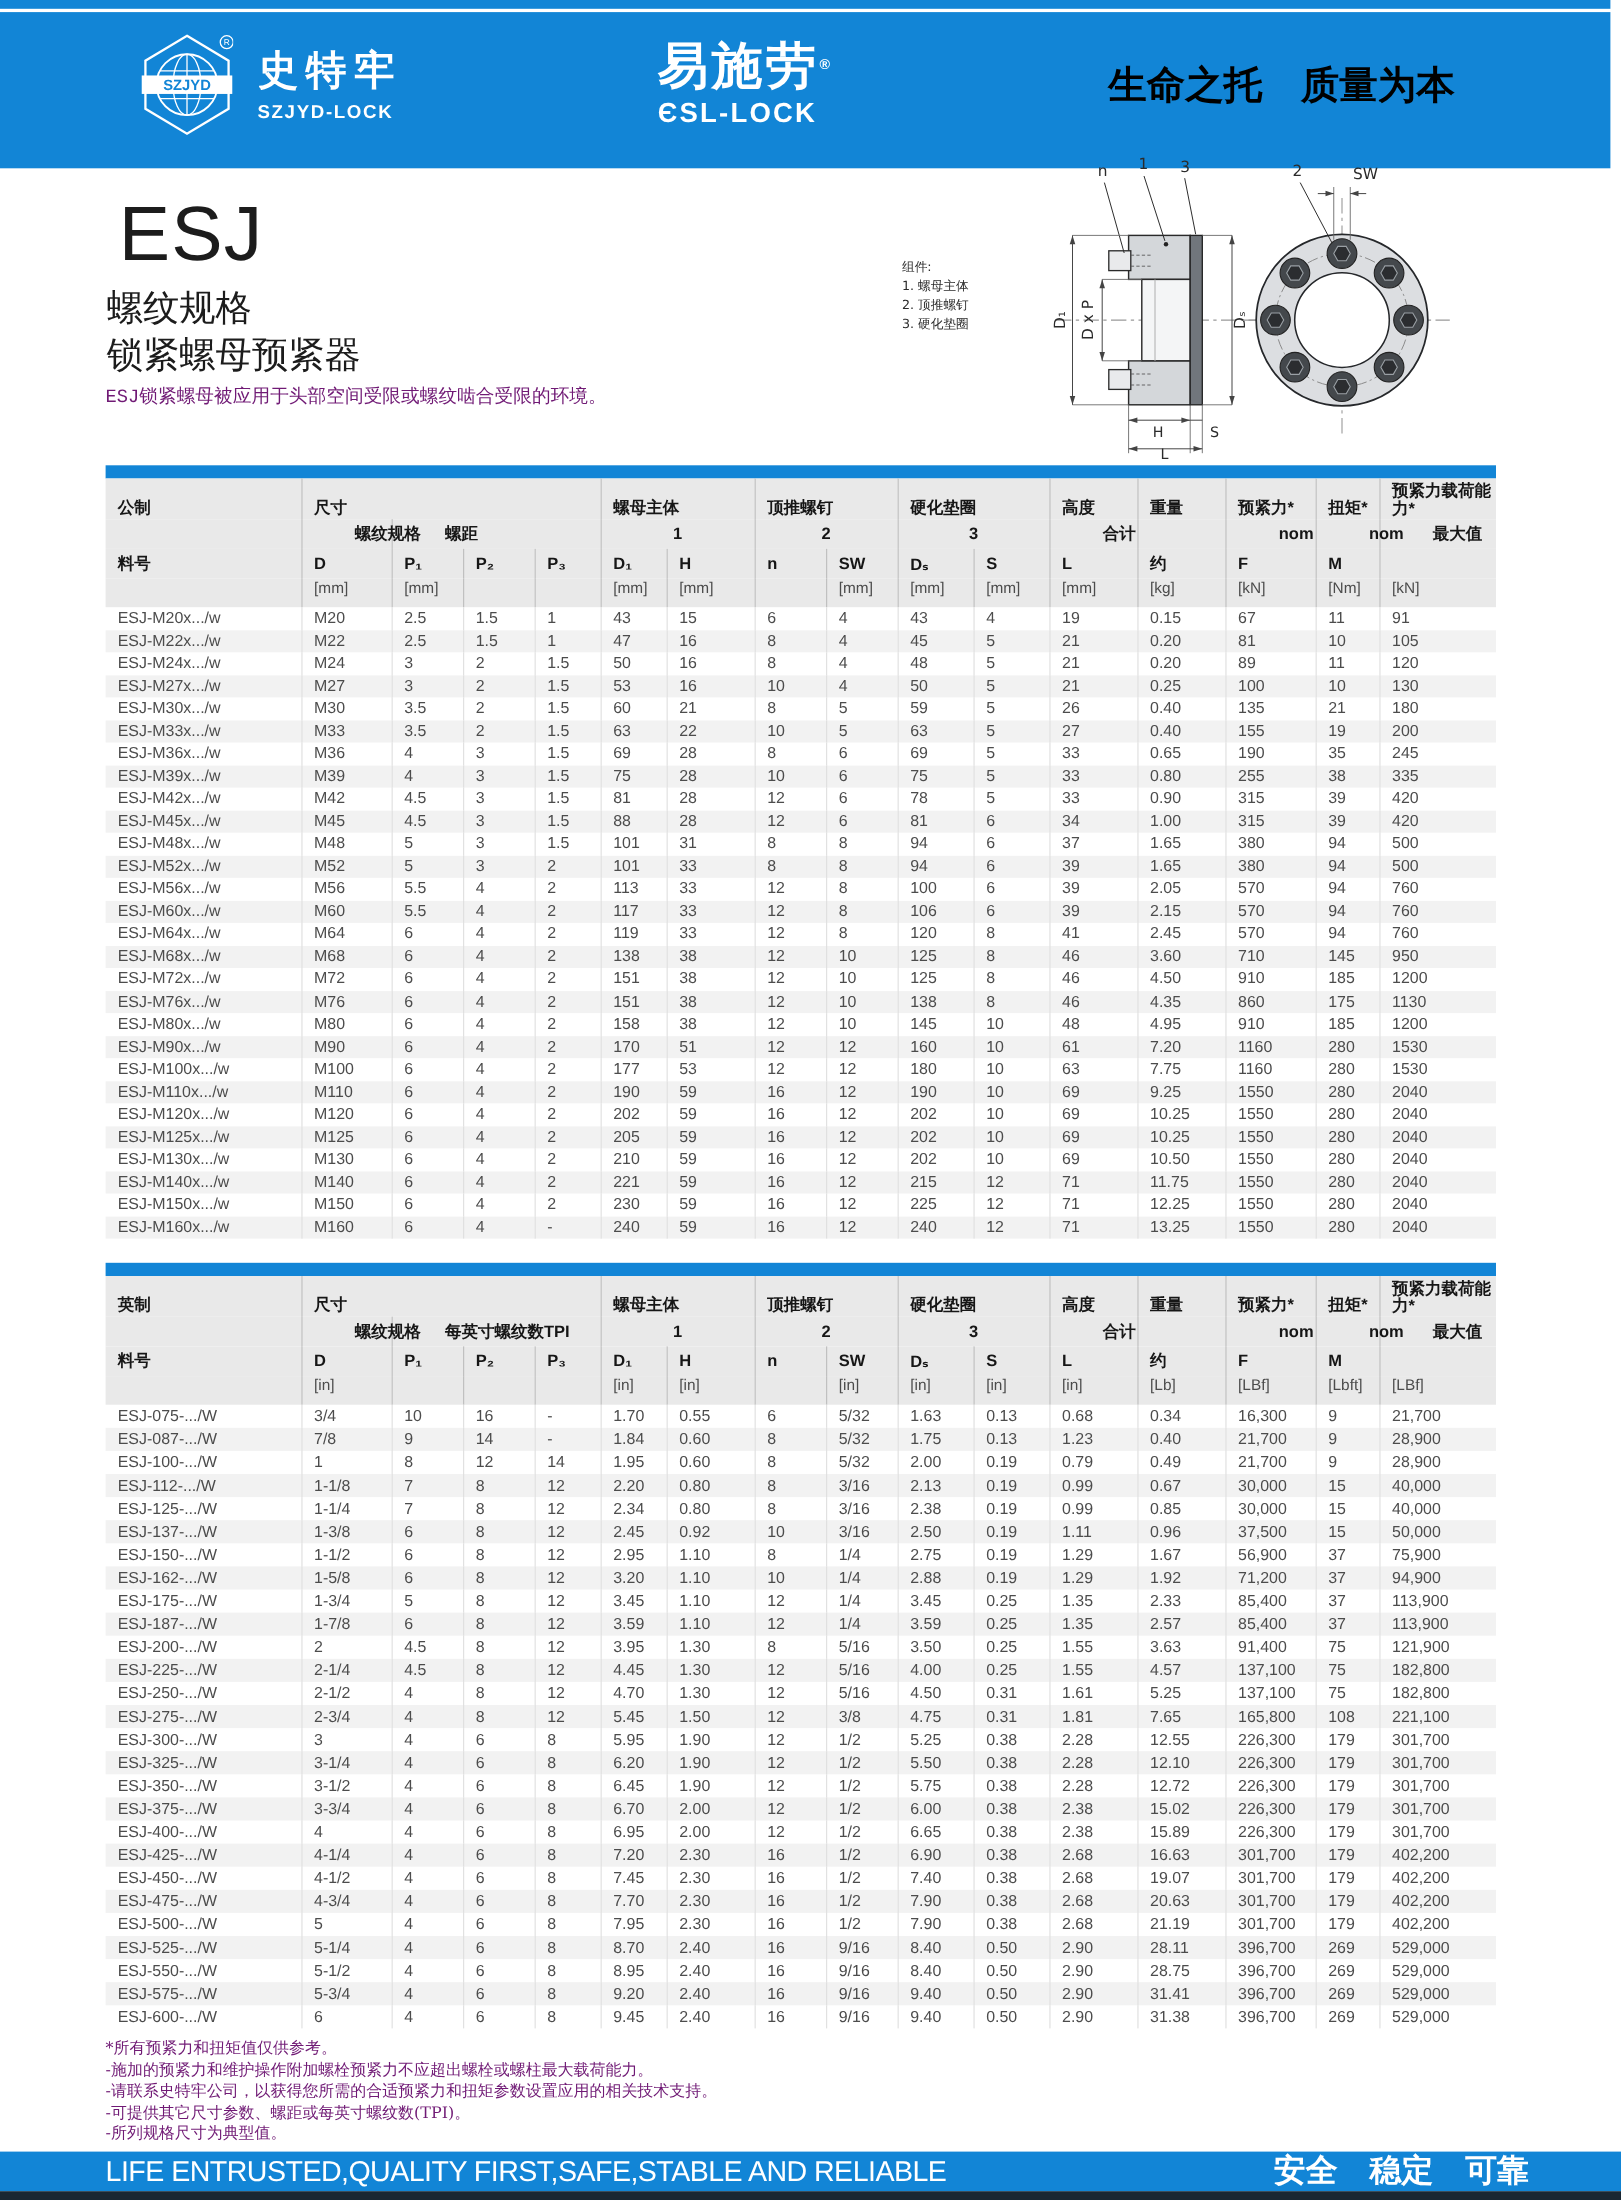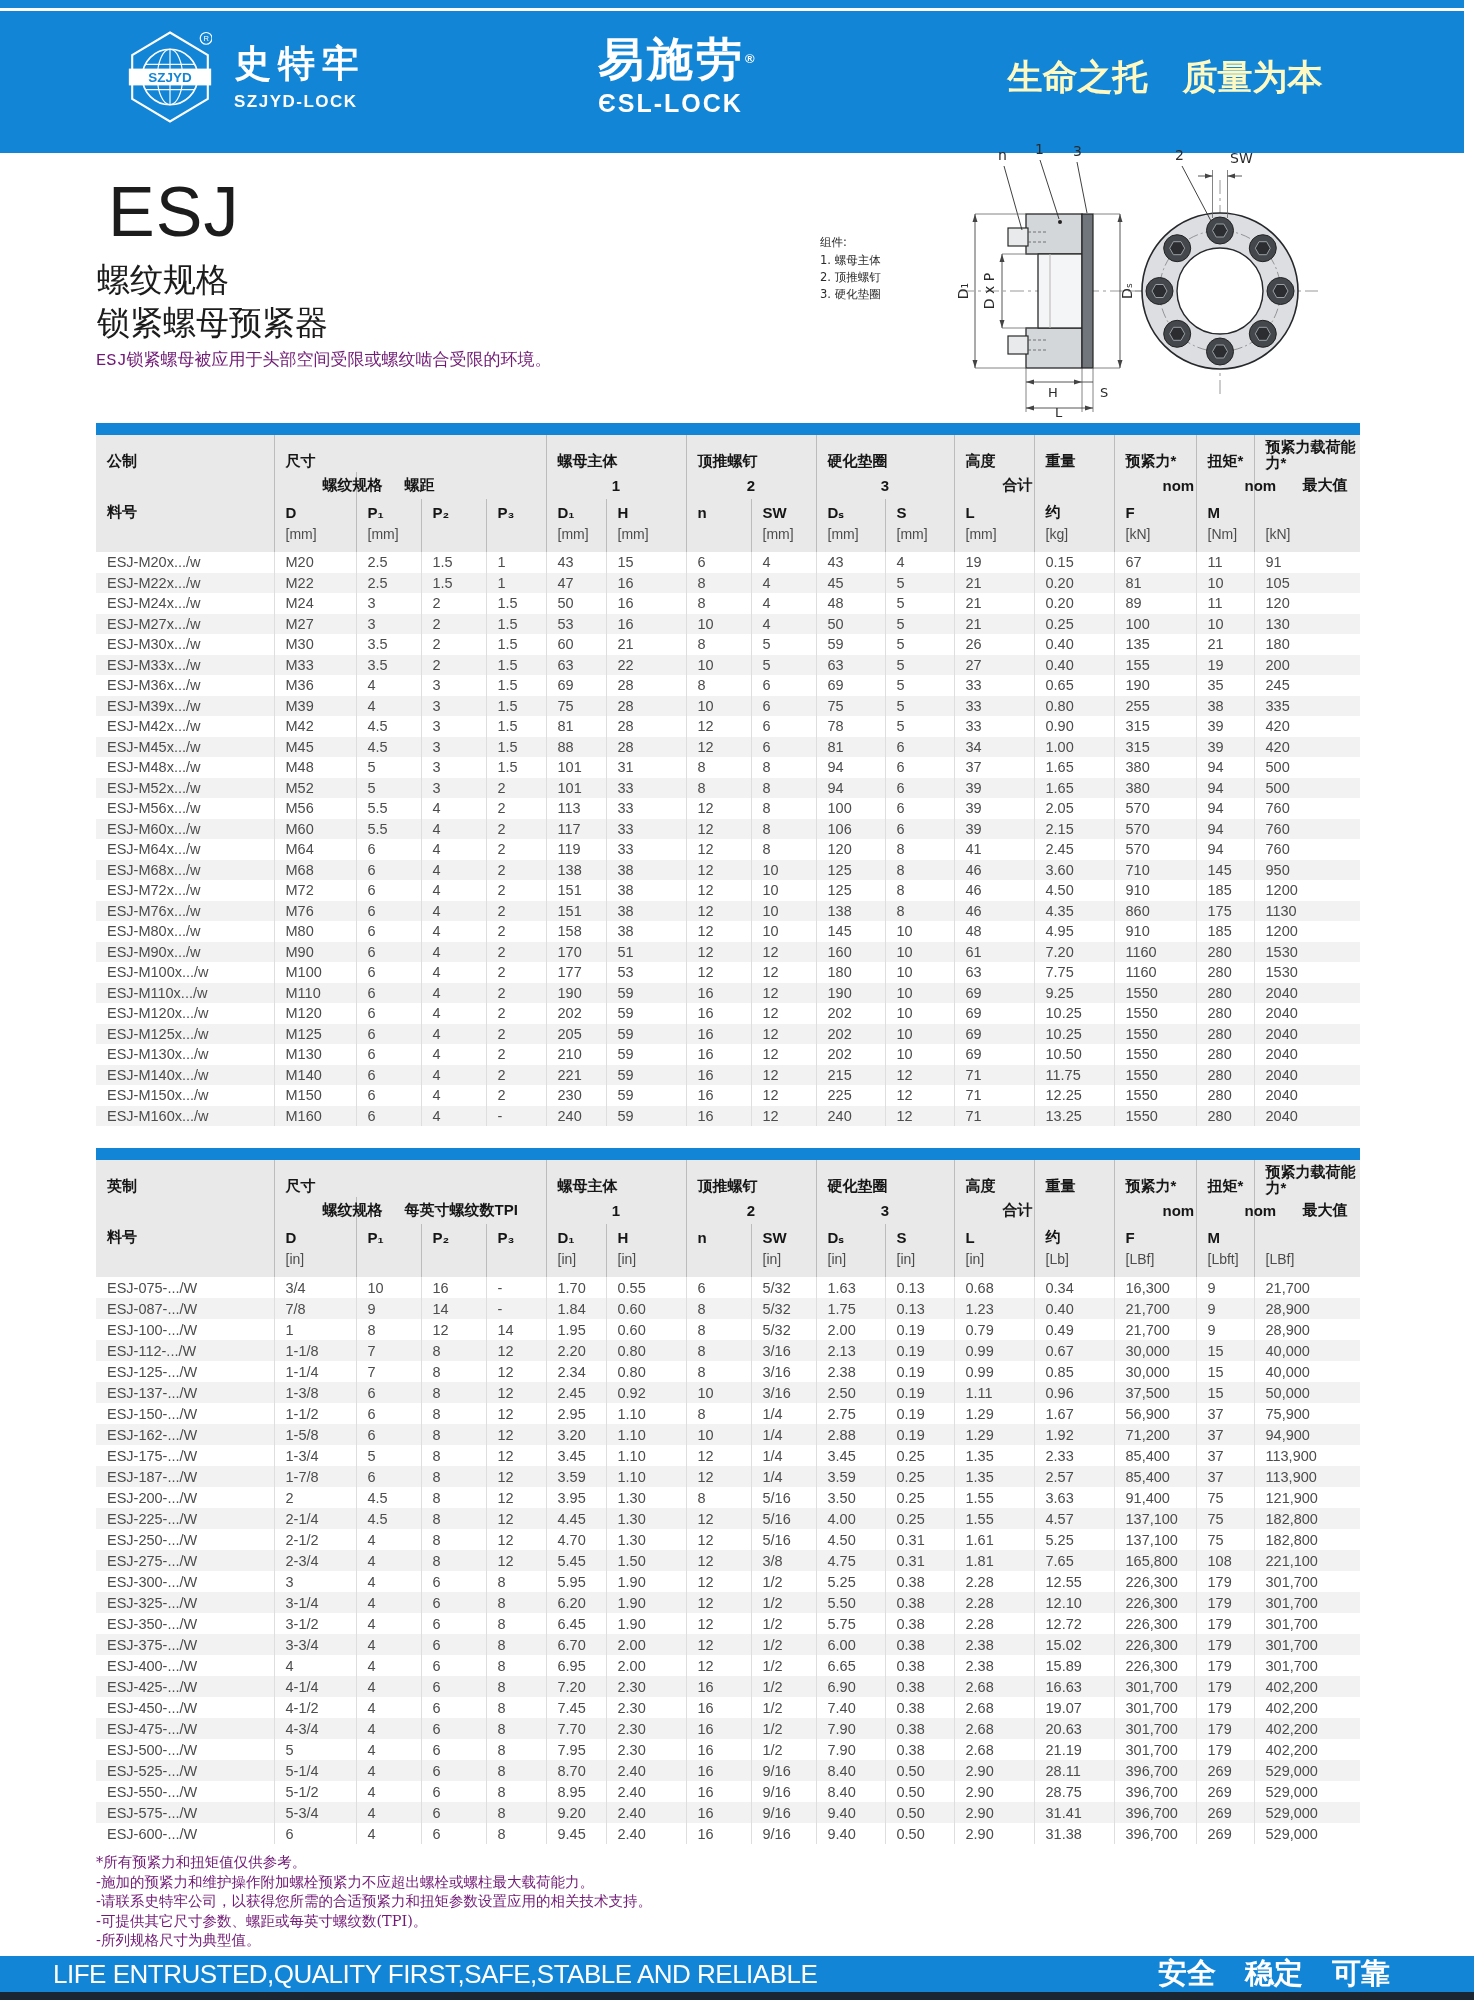--- a/index.html
+++ b/index.html
@@ -11,21 +11,21 @@
   .logo-left{position:absolute;left:128px;top:18px;display:flex;align-items:center;}
   .badge{width:84px;height:96px;}
   .brand-col{margin-left:22px;color:#fff;}
   .brand-cn{font-size:37px;font-weight:bold;letter-spacing:7px;line-height:44px;}
   .brand-en{font-size:17px;font-weight:bold;letter-spacing:1.5px;margin-top:6px;}
   .logo-center{position:absolute;left:598px;top:22px;color:#fff;text-align:left;}
   .logo-center .cn{font-size:46px;font-weight:bold;letter-spacing:3px;line-height:52px;}
   .logo-center .reg{font-size:13px;vertical-align:top;}
   .logo-center .en{font-size:25px;font-weight:bold;letter-spacing:2px;margin-top:4px;}
   .slogan{position:absolute;left:955px;top:0;width:420px;height:132px;display:flex;
-          align-items:center;justify-content:center;color:#fef9c3;font-size:35px;font-weight:bold;}
+          align-items:center;justify-content:center;color:#000000;font-size:35px;font-weight:bold;}
   
   .model{position:absolute;left:108px;top:172px;font-size:70px;font-weight:500;letter-spacing:1px;color:#1c1c1c;}
   .subtitle1{position:absolute;left:97px;top:258px;font-size:33px;color:#1c1c1c;}
   .subtitle2{position:absolute;left:97px;top:301px;font-size:33px;color:#1c1c1c;}
   .desc{position:absolute;left:96px;top:348px;font-size:17px;color:#701a75;
         font-family:Liberation Mono, monospace;text-align:center;}
   
   .diagram{position:absolute;left:770px;top:118px;width:580px;height:300px;}
   .diagram text{font-family:"DejaVu Sans","Liberation Sans",sans-serif;fill:#2b2b2b;}
   
@@ -48,21 +48,21 @@
   tbody td:last-child{border-right:none;}
   .metric tbody td{height:20.5px;}
   .imperial tbody td{height:21px;}
   tbody tr:nth-child(even){background:#f2f2f2;}
   
   .notes{position:absolute;left:96px;top:1853px;font-size:14.5px;line-height:19.5px;color:#701a75;
          font-family:"DejaVu Serif","Liberation Serif",serif;}
   
   .footer{position:absolute;left:0;top:1956px;width:1474px;height:36px;background:#1285d6;
           display:flex;align-items:center;}
-  .footer-left{margin-left:53px;color:#fff;font-size:26px;letter-spacing:-0.5px;}
+  .footer-left{margin-left:96px;color:#fff;font-size:26px;letter-spacing:-0.5px;}
   .footer-right{position:absolute;left:1158px;color:#fff;font-size:29px;font-weight:bold;}
   .bottom-edge{position:absolute;left:0;top:1992px;width:1474px;height:8px;background:#1a2733;}
 </style>
 </head>
 <body>
 
 <div class="page">
 
   <div class="top-edge"></div>
 

